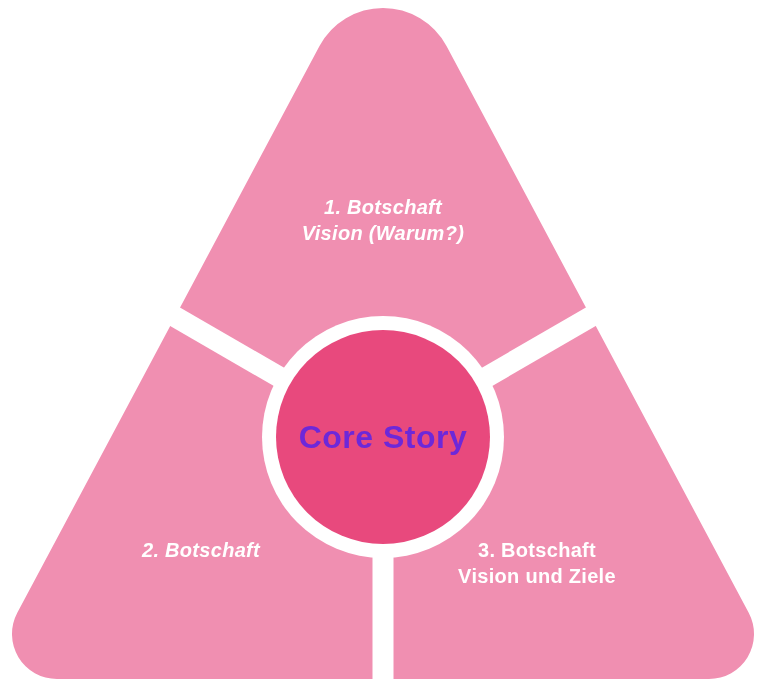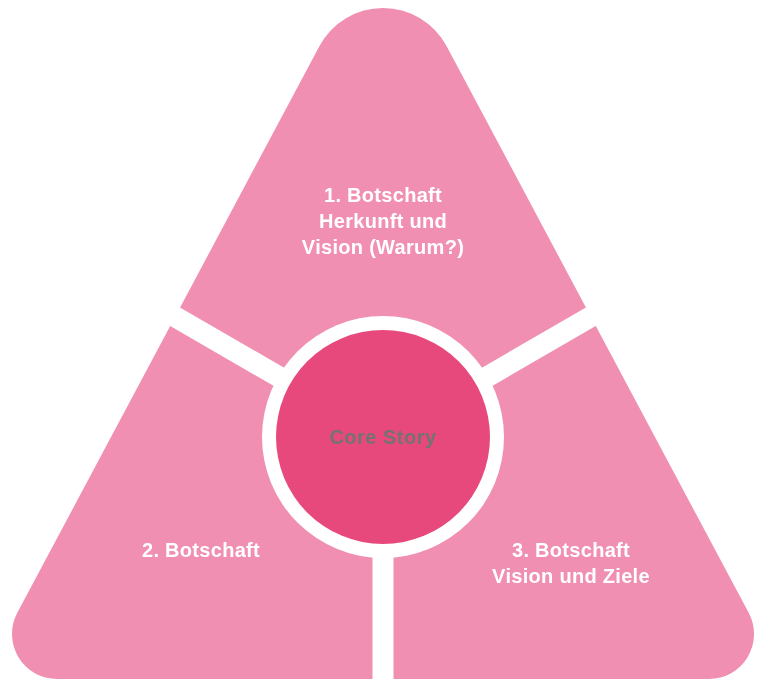--- a/index.html
+++ b/index.html
@@ -29,30 +29,30 @@
     color: #ffffff;
     font-size: 20px;
     line-height: 26px;
     font-weight: bold;
     letter-spacing: 0.3px;
     white-space: nowrap;
   }
   .section-label .line {
     display: block;
   }
-  #label-top    { left: 383px; top: 182px; }
-  #label-bleft  { left: 201px; top: 537px; }
-  #label-bright { left: 571px; top: 537px; }
+  #label-top    { left: 383px; top: 194px; font-style: italic; }
+  #label-bleft  { left: 201px; top: 537px; font-style: italic; }
+  #label-bright { left: 537px; top: 537px; }
   #center-label {
     position: absolute;
     left: 383px;
     top: 437px;
     transform: translate(-50%, -50%);
-    color: #737373;
-    font-size: 20px;
+    color: #6d28d9;
+    font-size: 32px;
     font-weight: bold;
     letter-spacing: 0.5px;
     white-space: nowrap;
     text-align: right;
   }
 </style>
 </head>
 <body>
 
 <div id="stage">
@@ -71,21 +71,20 @@
     <line x1="383" y1="437" x2="682" y2="264" stroke-width="21" stroke="#FFFFFF"></line>
     <line x1="383" y1="437" x2="383" y2="690" stroke-width="21" stroke="#FFFFFF"></line>
 
     <circle cx="383" cy="437" r="121" fill="#FFFFFF"></circle>
 
     <circle cx="383" cy="437" r="107" fill="#E8497D"></circle>
   </svg>
 
   <div class="section-label" id="label-top">
     <span class="line">1. Botschaft</span>
-    <span class="line">Herkunft und</span>
     <span class="line">Vision (Warum?)</span>
   </div>
 
   <div class="section-label" id="label-bleft">
     <span class="line">2. Botschaft</span>
   </div>
 
   <div class="section-label" id="label-bright">
     <span class="line">3. Botschaft</span>
     <span class="line">Vision und Ziele</span>

